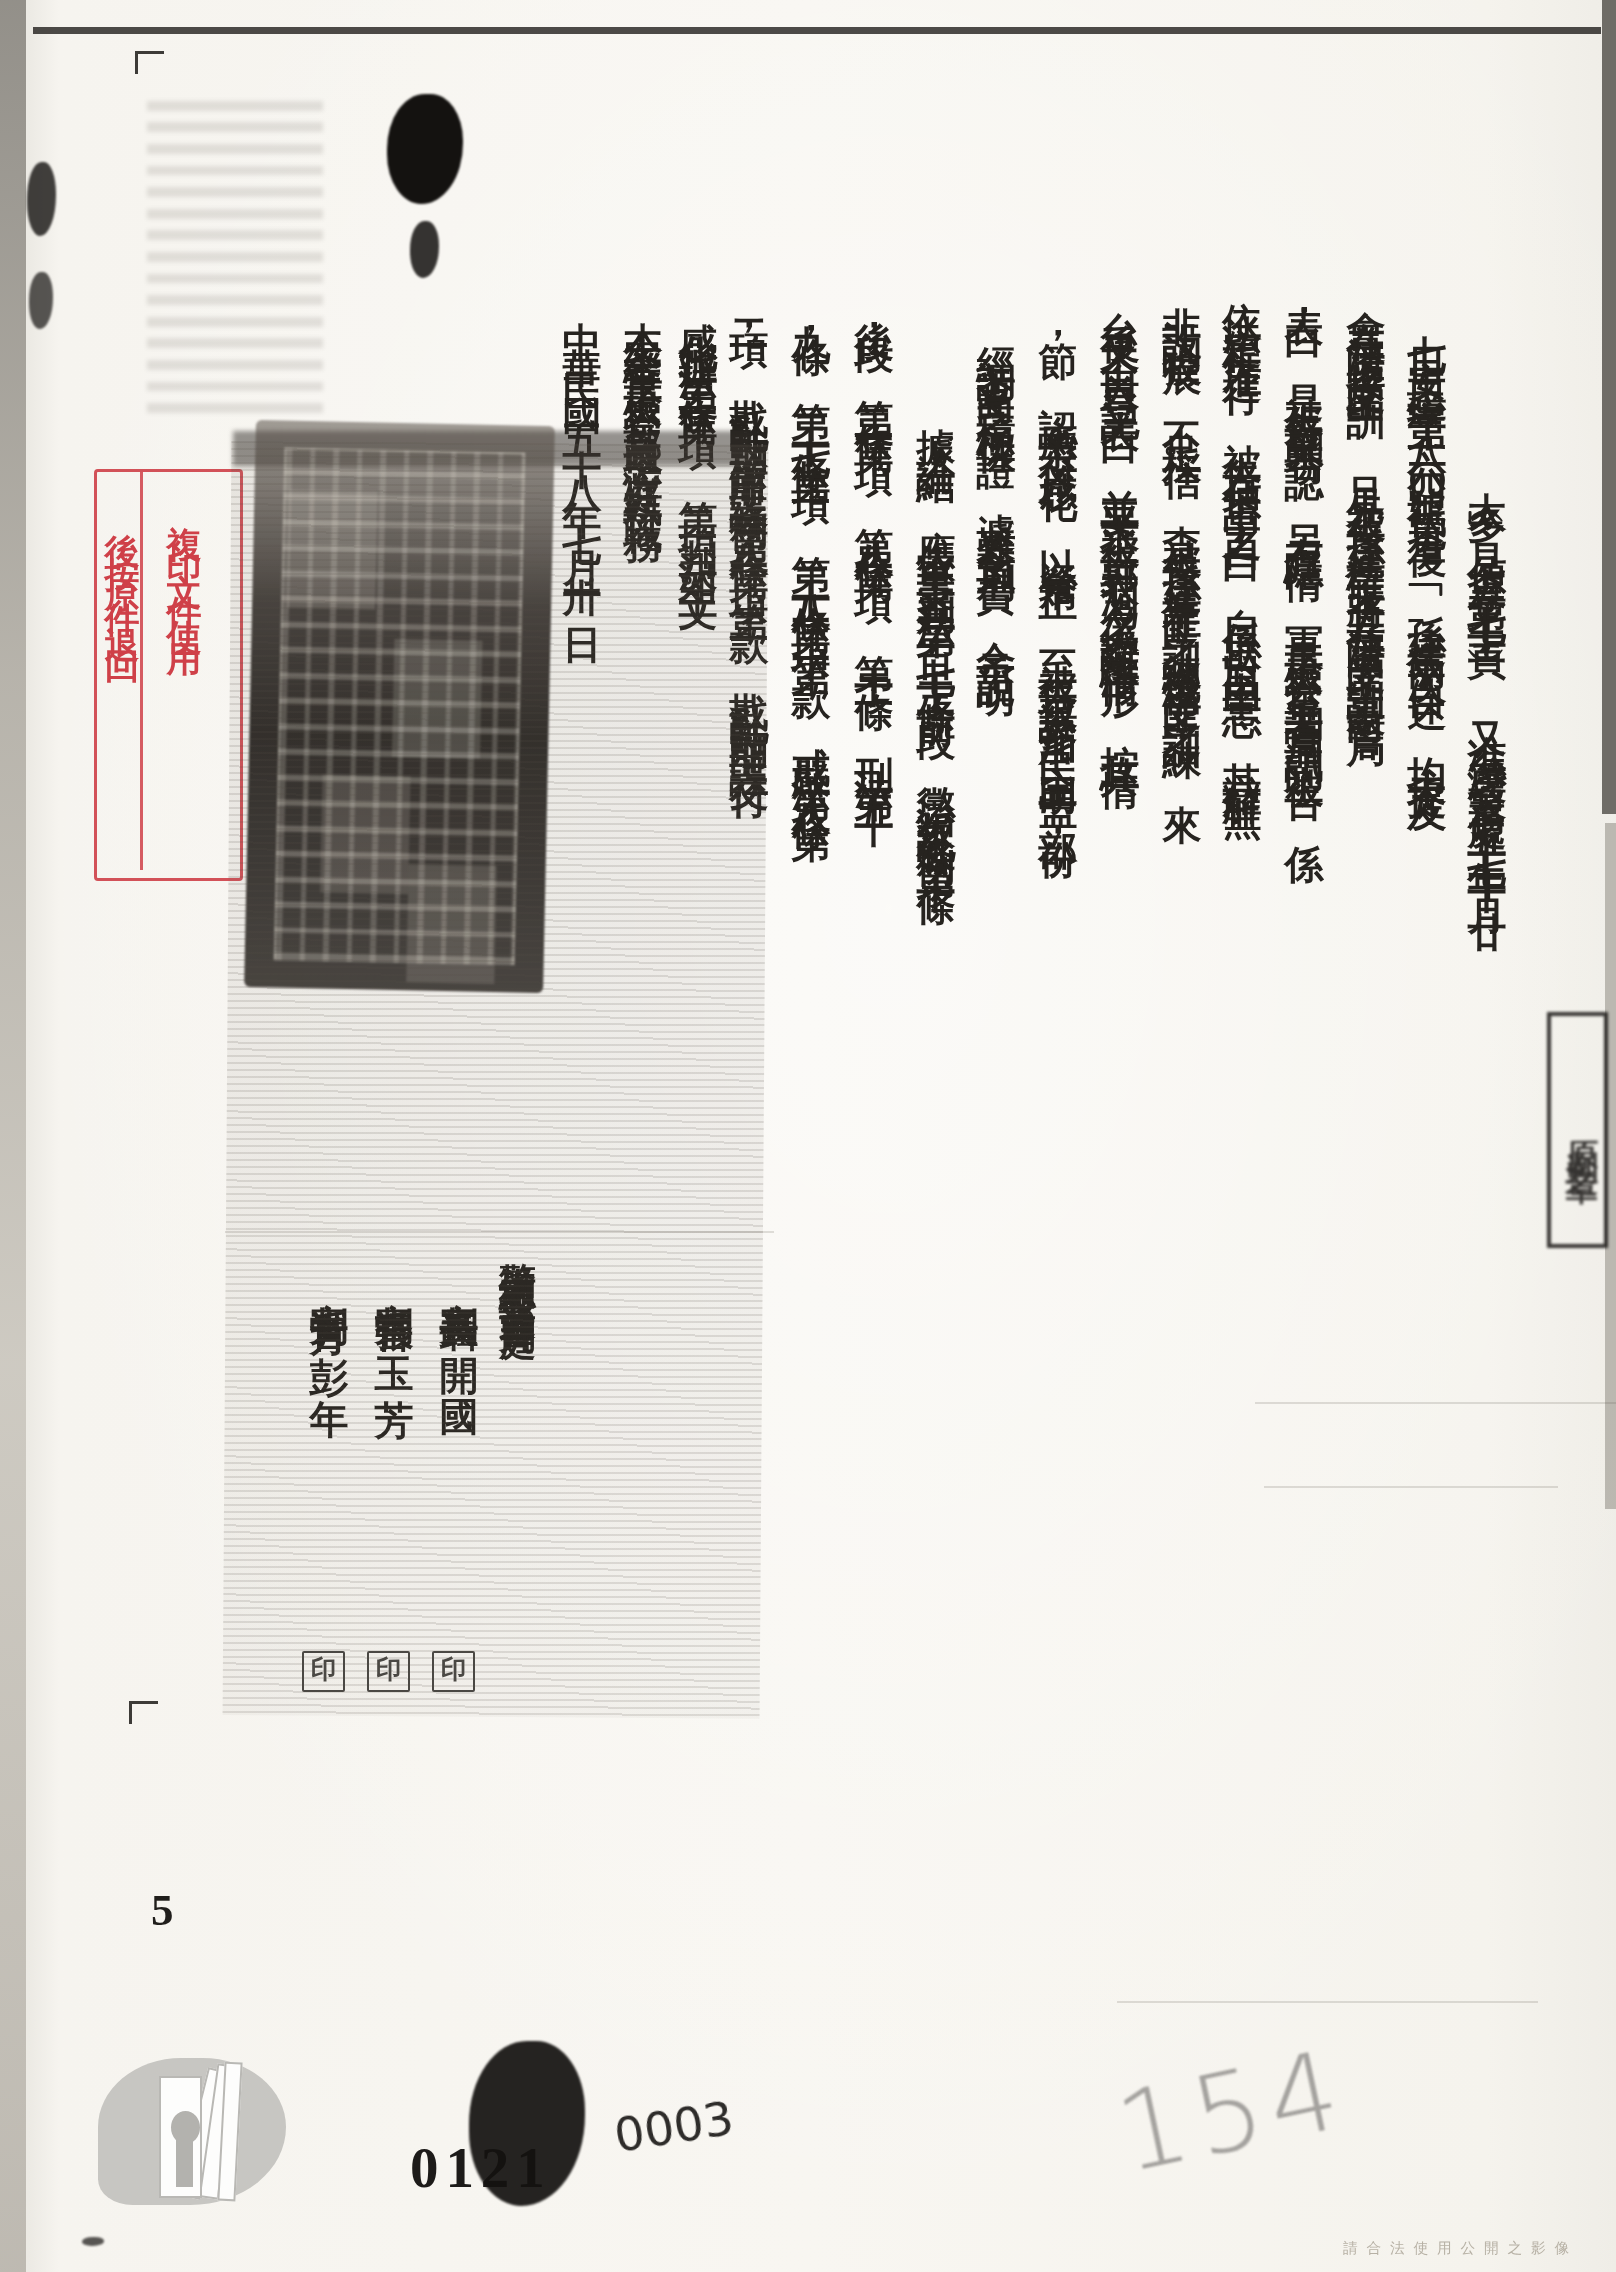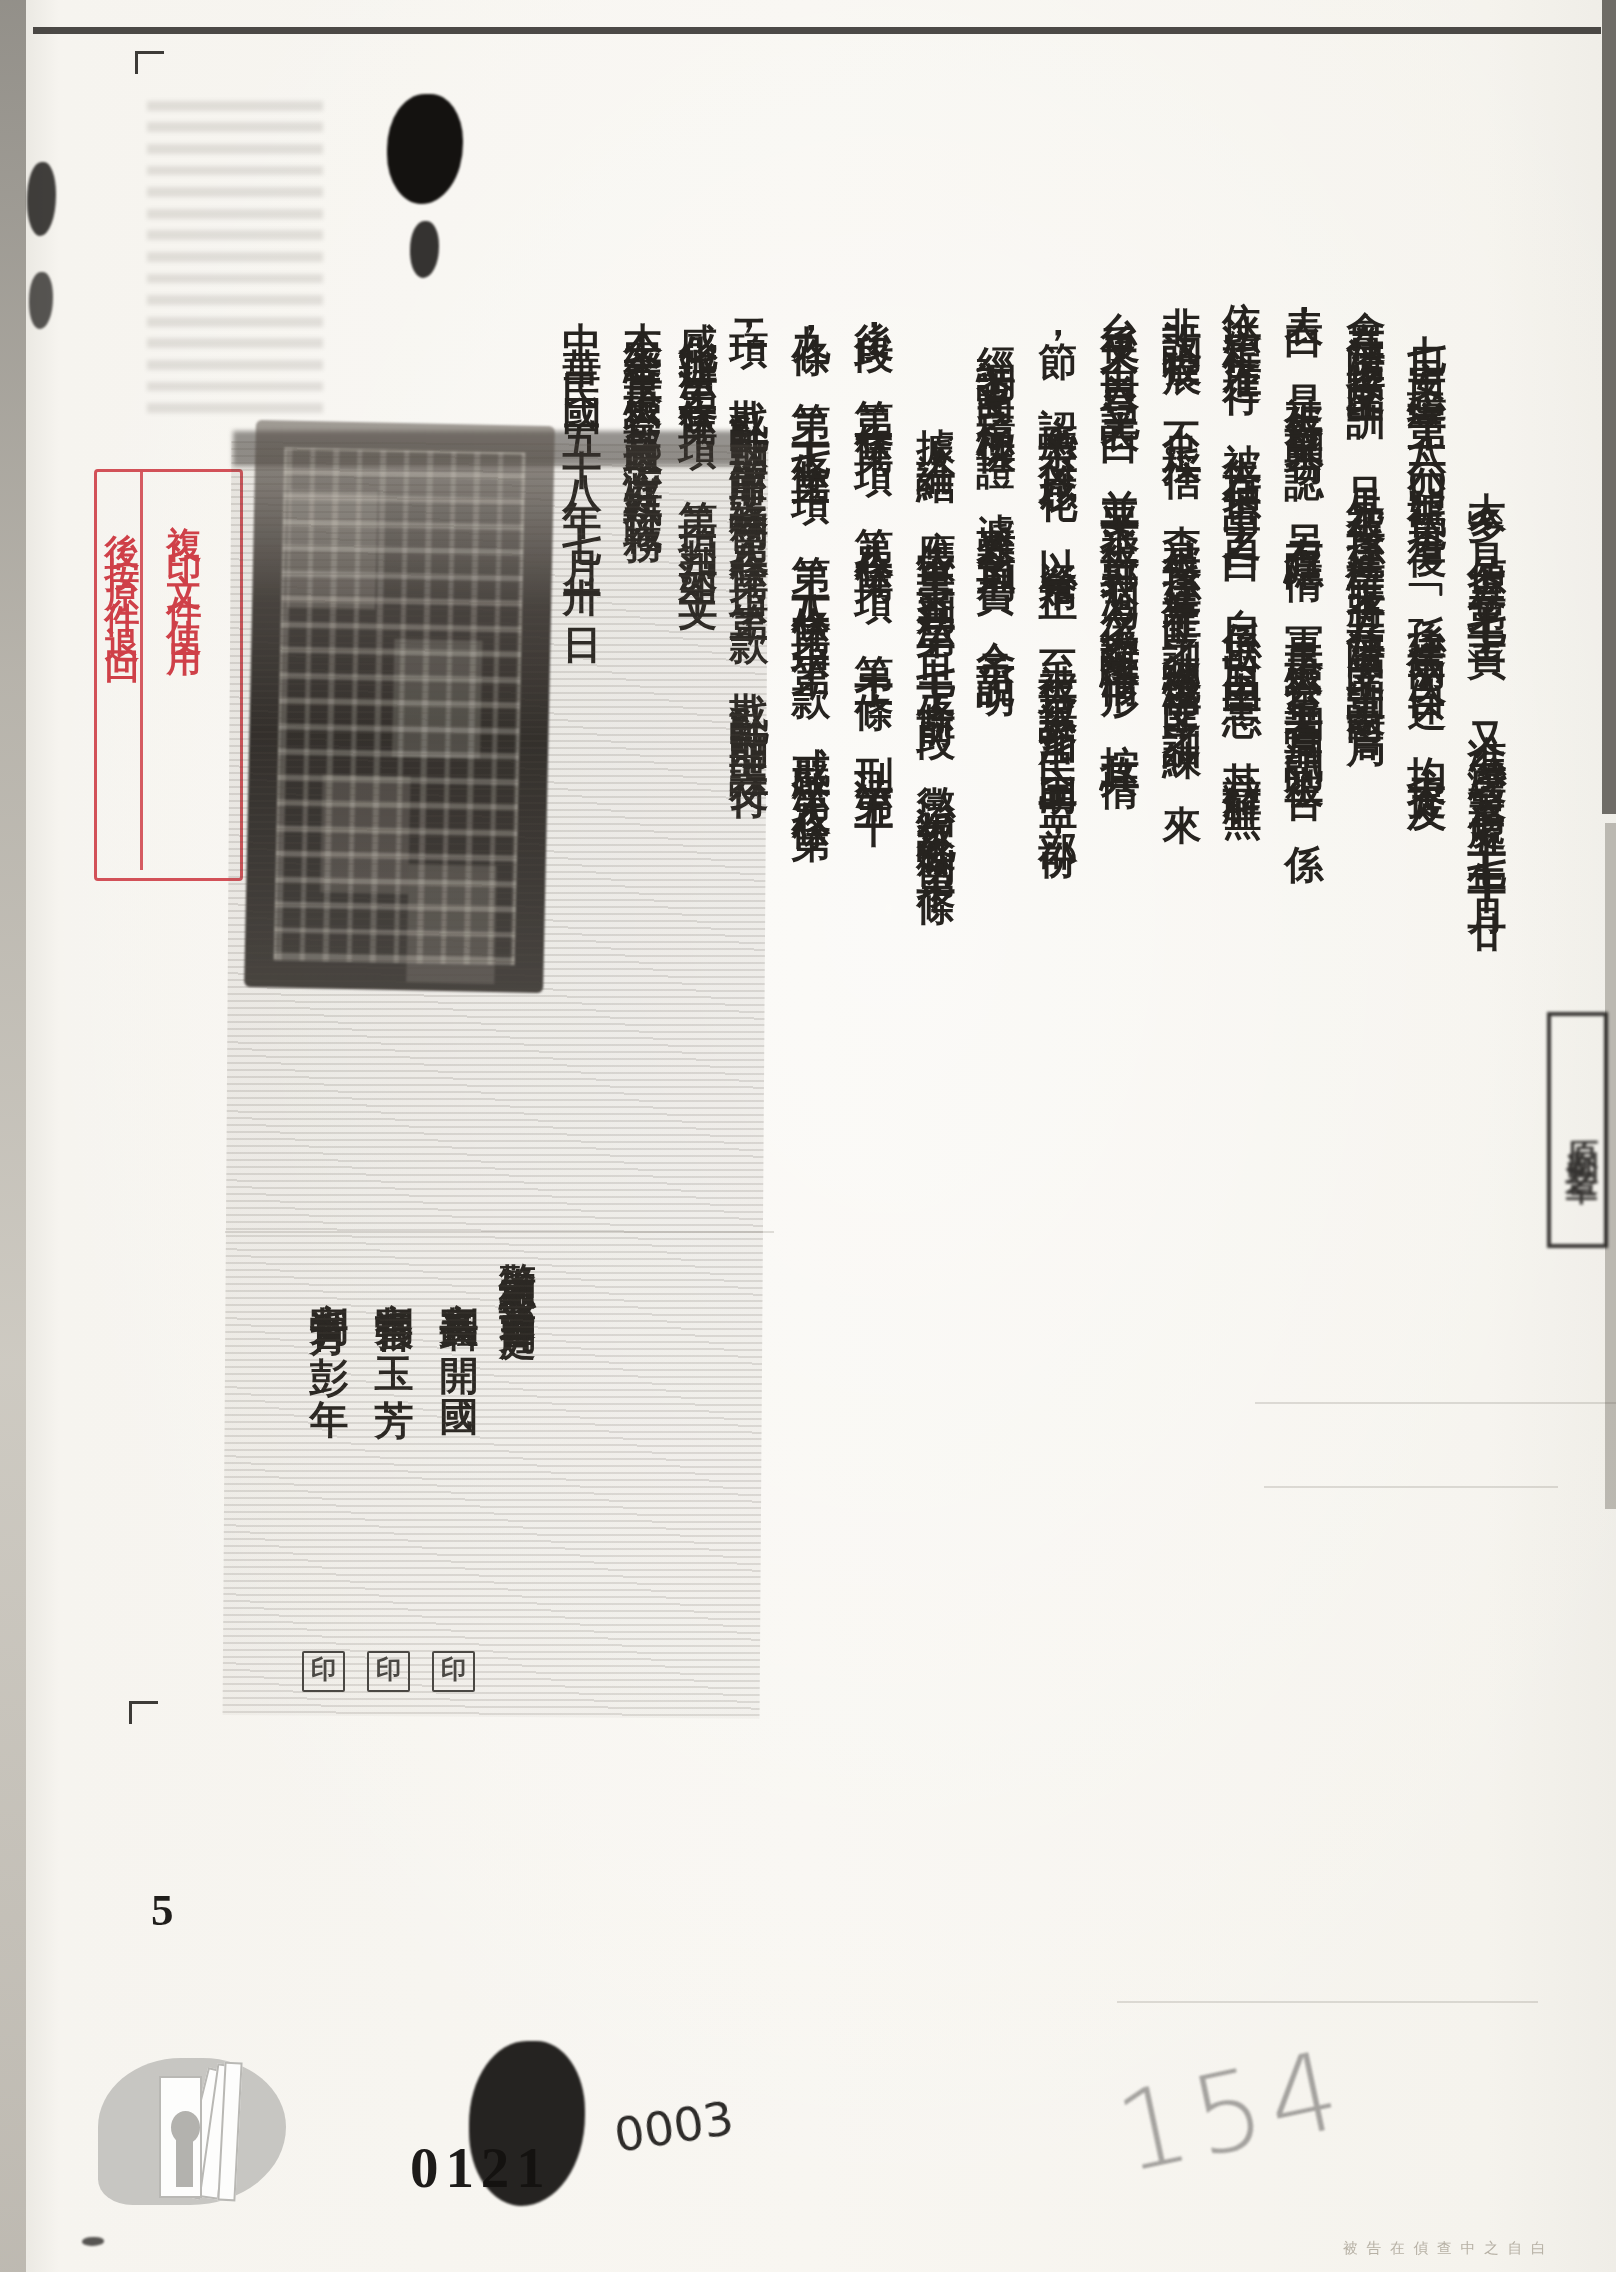--- a/index.html
+++ b/index.html
@@ -205,16 +205,16 @@
     <div class="wm-key-head"></div>
     <div class="wm-key-stem"></div>
   </div>
 
   <div class="page-num">5</div>
   <div class="stamp-number">0121</div>
   <div class="blot" style="left:469px;top:2041px;width:116px;height:165px;opacity:.92;"></div>
   <div class="hand-0003">0003</div>
   <div class="hand-154">154</div>
 
-  <div class="footer-notice">被告在偵查中之自白</div>
+  <div class="footer-notice">請合法使用公開之影像</div>
 
 </div>
 
 
 </body></html>

